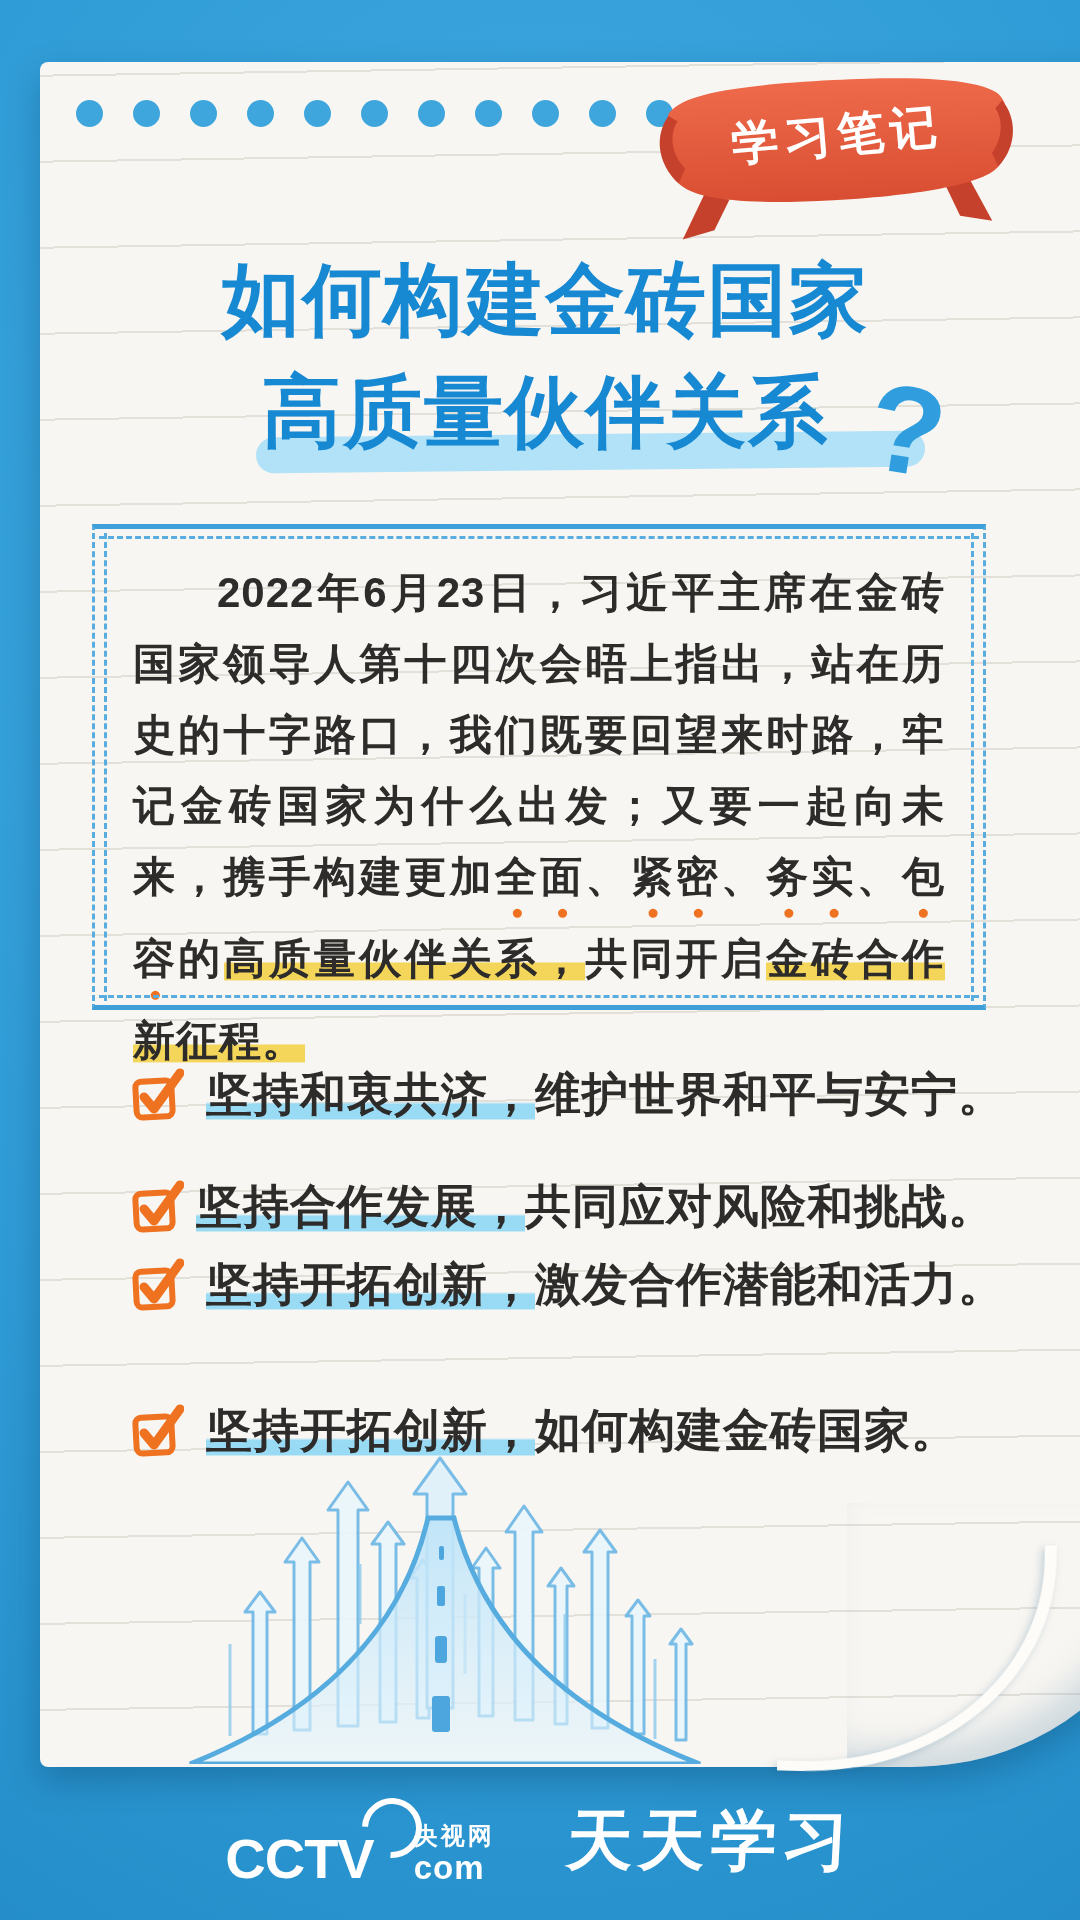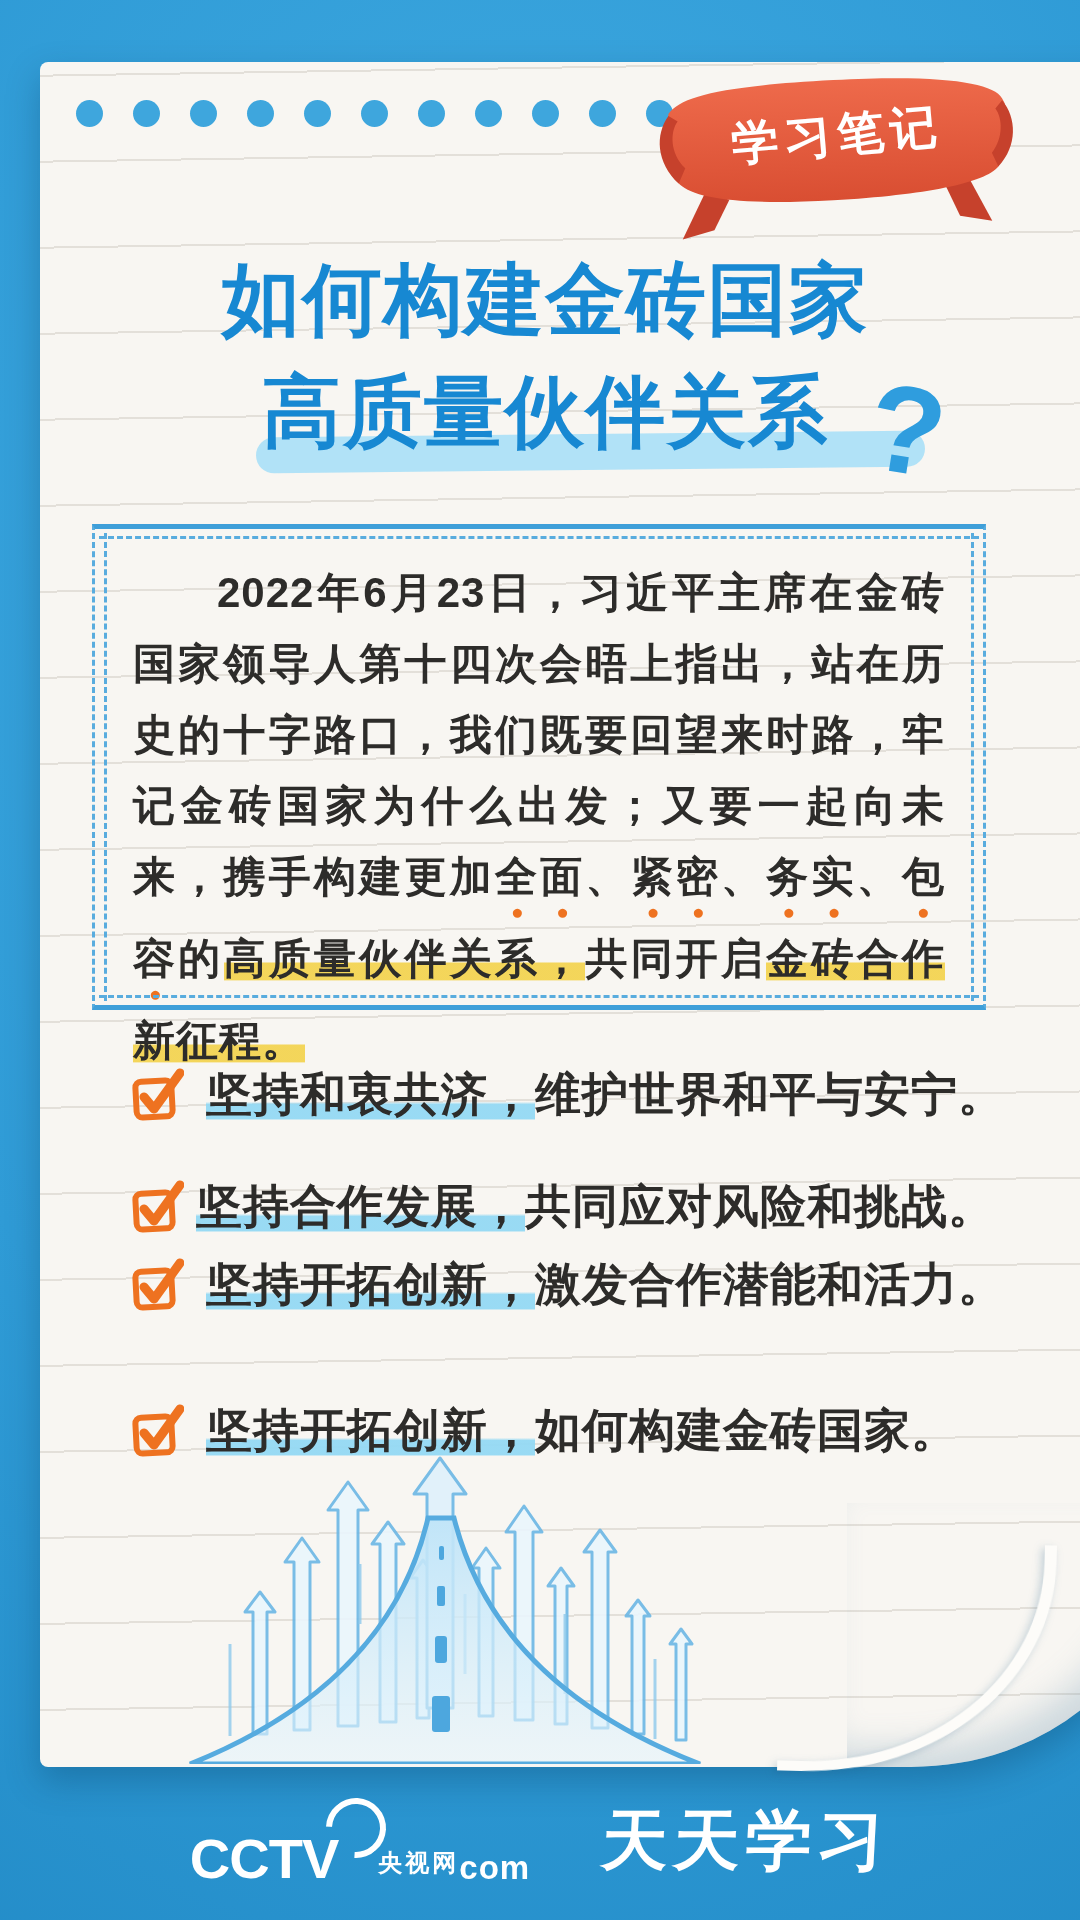--- a/index.html
+++ b/index.html
@@ -105,21 +105,21 @@
     position:absolute;left:0;top:1796px;width:100%;
     display:flex;justify-content:center;align-items:center;gap:72px;color:#fff;
   }
   .cctv{display:flex;align-items:flex-end;}
   .cctv-word{font-size:56px;font-weight:900;letter-spacing:-1px;line-height:.9;}
   .cctv-ring{
     width:48px;height:48px;border:6px solid #fff;border-radius:50%;
     border-left-color:transparent;transform:rotate(-42deg);
     margin:0 -10px 26px -12px;flex:0 0 auto;
   }
-  .cctv-col{display:flex;line-height:1;margin-left:2px;}
+  .cctv-col{display:flex;flex-direction:column;line-height:1;margin-left:2px;}
   .cctv-cn{font-size:24px;letter-spacing:3px;margin-bottom:3px;font-weight:600;}
   .cctv-com{font-size:33px;font-weight:700;letter-spacing:1px;}
   .brand{font-size:66px;font-weight:700;letter-spacing:6px;transform:skewX(-3deg);}
 </style>
 </head>
 <body>
 
 <div class="paper">
   <div class="ruled-lines"></div>
 

